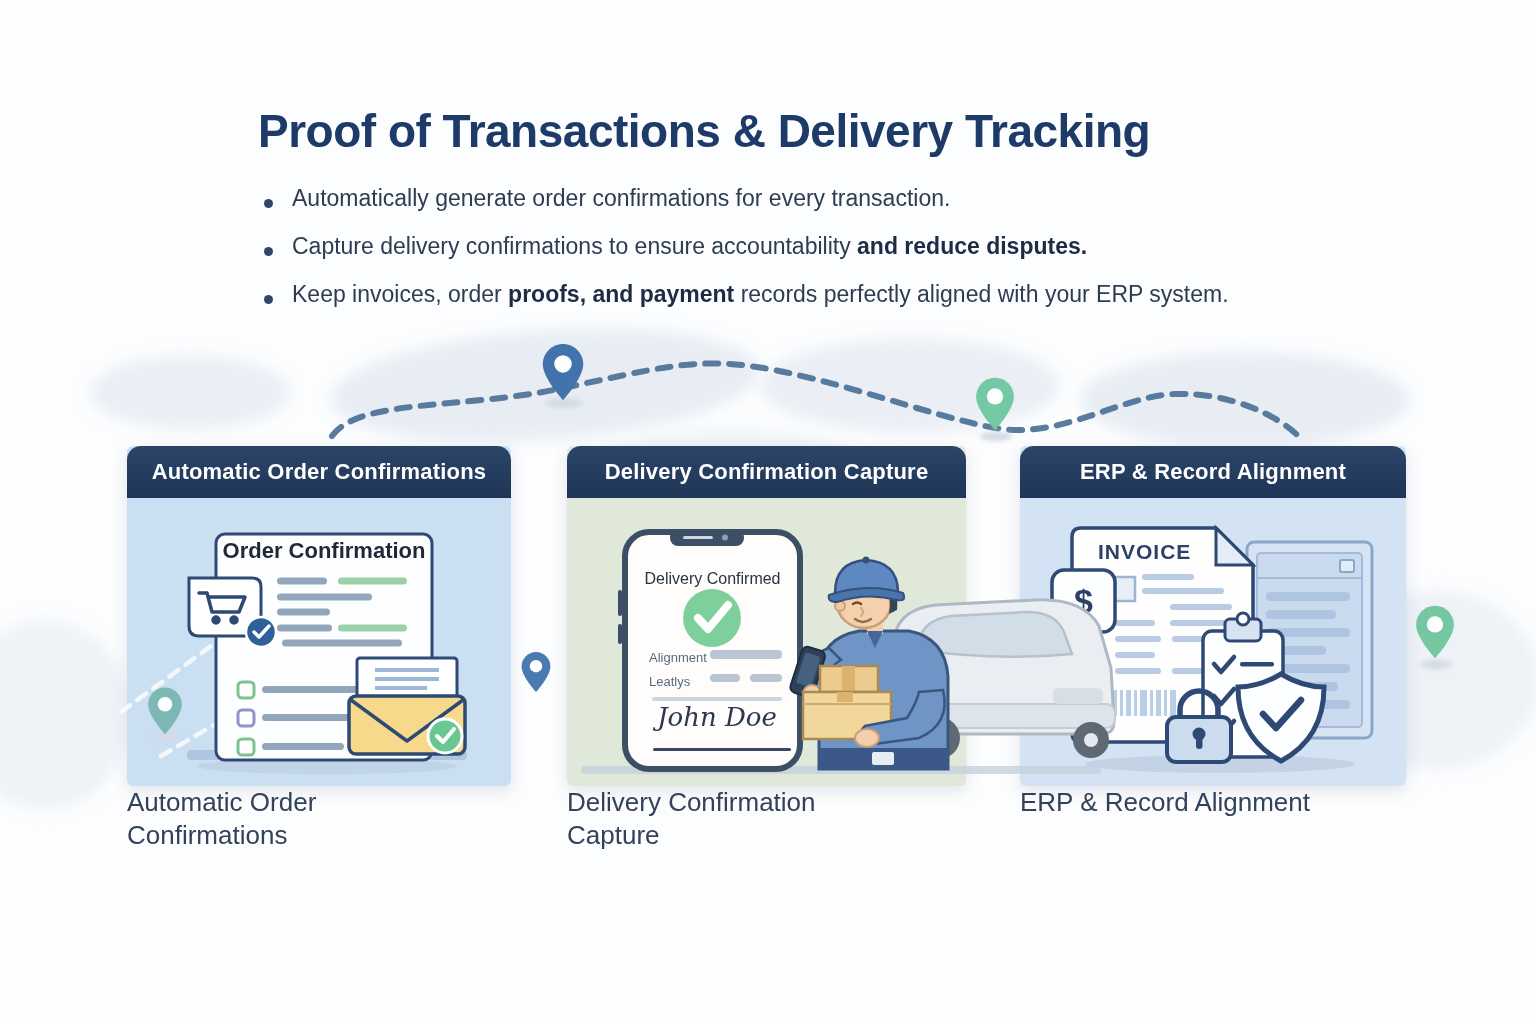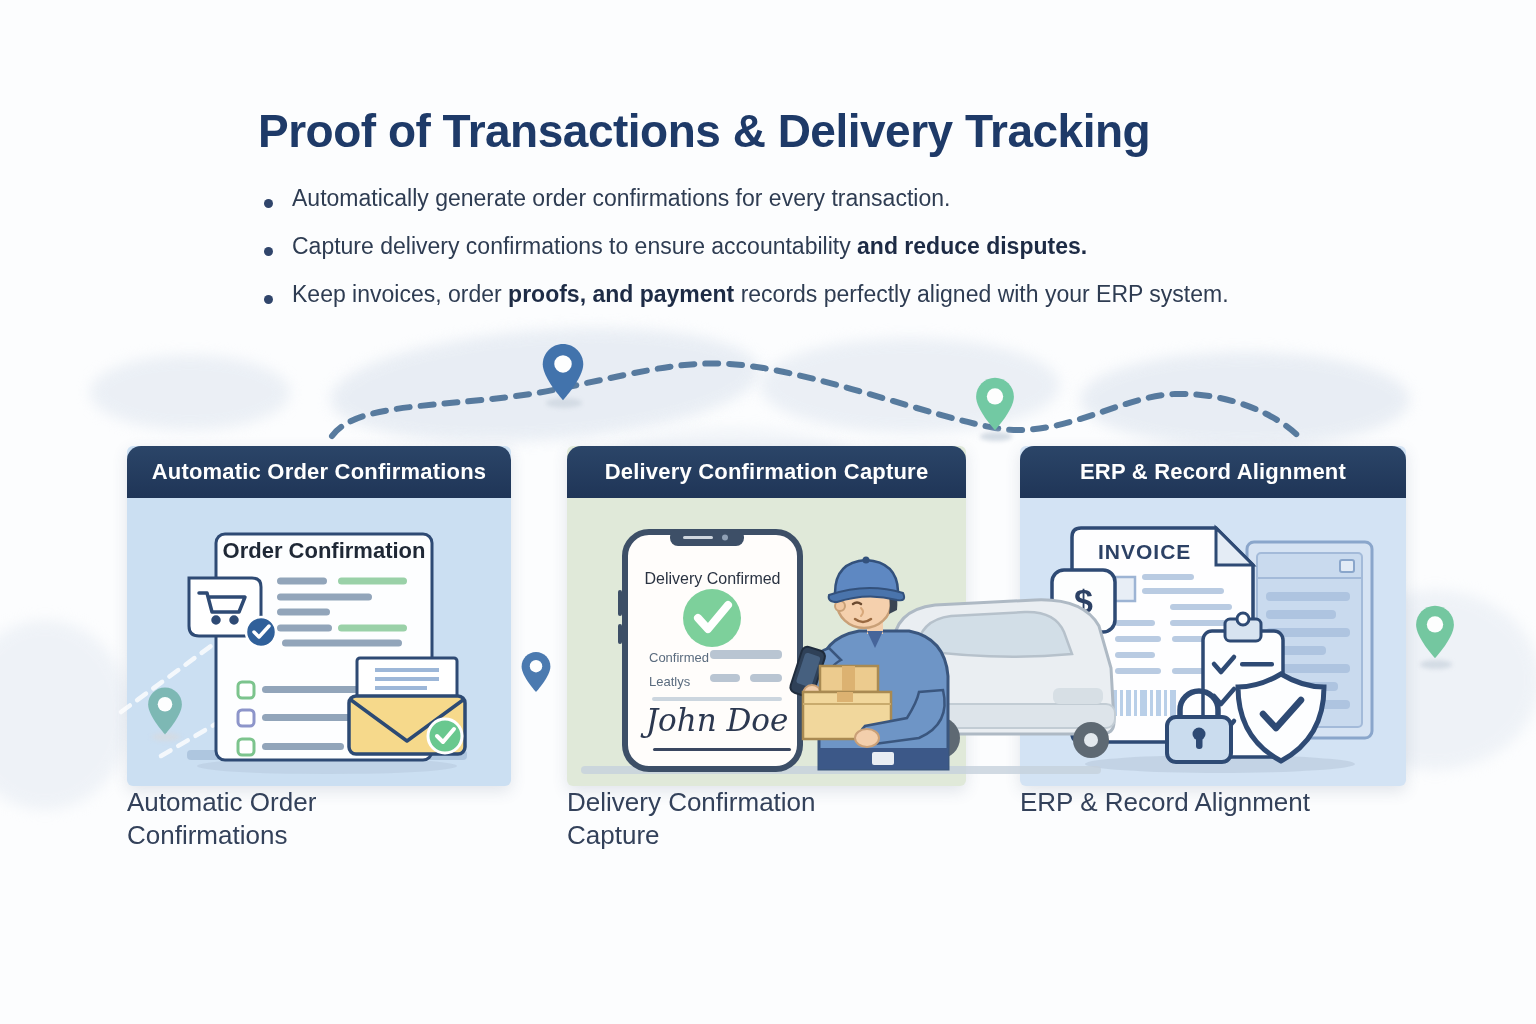--- a/index.html
+++ b/index.html
@@ -53,21 +53,21 @@
     line-height:33px;color:var(--caption)}
   .caption span{display:block}
 
   
   .ov{position:absolute;z-index:6}
   #ov-order-title{left:89px;top:92px;width:216px;text-align:center;font-size:22px;font-weight:700;color:#1f2836}
   #ov-phone-status{left:68px;top:124px;width:155px;text-align:center;font-size:16px;font-weight:400;color:#2a3342}
   #ov-phone-lbl1{left:82px;top:204px;font-size:13px;color:#5a6b7e}
   #ov-phone-lbl2{left:82px;top:228px;font-size:13px;color:#5a6b7e}
   #ov-signature{left:70px;top:256px;width:160px;text-align:center;
-    font-family:"DejaVu Serif",serif;font-style:italic;font-size:31px;color:#2c3850}
+    font-family:"DejaVu Serif",serif;font-style:italic;font-size:26px;color:#2c3850}
   #ov-invoice-title{left:78px;top:94px;font-size:21px;font-weight:700;letter-spacing:1px;color:#2c4165}
   #ov-dollar{left:32px;top:124px;width:63px;height:62px;line-height:62px;text-align:center;
     font-size:34px;font-weight:700;color:#2c4165}
 </style>
 </head>
 <body>
 
 <div id="stage">
 
   <div>
@@ -258,21 +258,21 @@
           <path d="M288,121 Q296,127 304,121" stroke="#9a6a42" stroke-width="2.5" fill="none" stroke-linecap="round"></path>
           <g>
             <path d="M268,95 Q268,64 299,62 Q330,64 331,93 L331,97 Q299,86 268,97 Z" fill="#5e88c2" stroke="#33517c" stroke-width="2.5"></path>
             <path d="M262,97 Q300,84 336,95 Q340,104 330,102 Q300,94 270,104 Q260,104 262,97 Z" fill="#4a74ac" stroke="#33517c" stroke-width="2"></path>
             <circle cx="299" cy="62" r="3.5" fill="#33517c"></circle>
           </g>
         </g>
       </svg>
     </div>
     <div class="ov" id="ov-phone-status">Delivery Confirmed</div>
-    <div class="ov" id="ov-phone-lbl1">Confirmed</div>
+    <div class="ov" id="ov-phone-lbl1">Alignment</div>
     <div class="ov" id="ov-phone-lbl2">Leatlys</div>
     <div class="ov" id="ov-signature">John Doe</div>
     <div class="caption">
       <span>Delivery Confirmation</span>
         <span>Capture</span>
     </div>
   </div>
 
   <div id="card3" class="card">
     <div class="card-header">ERP &amp; Record Alignment</div>

